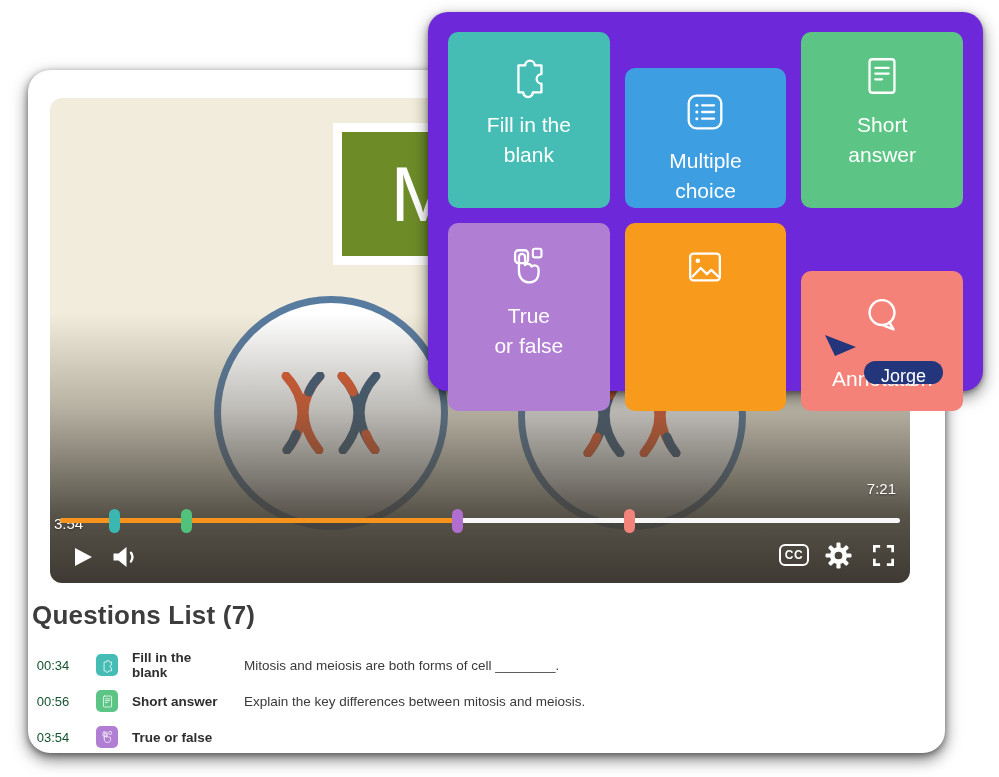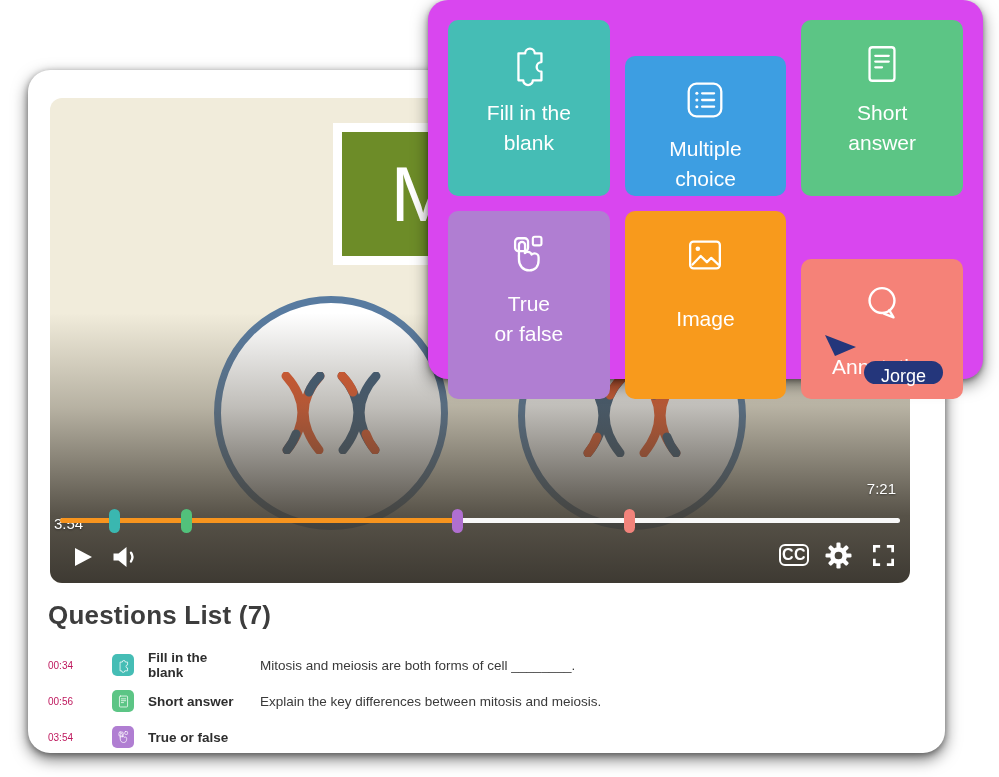--- a/index.html
+++ b/index.html
@@ -47,42 +47,42 @@
     position:absolute; left:10px; top:420px; width:840px; height:5px;
     background:rgba(255,255,255,.96); border-radius:3px;
   }
   .progress-fill { position:absolute; left:0; top:0; height:5px; border-radius:3px 0 0 3px; }
   .marker {
     position:absolute; top:-9.5px; width:11px; height:24px; border-radius:5.5px;
   }
   .controls { position:absolute; left:0; top:440px; width:100%; height:40px; }
   .ctrl { position:absolute; cursor:pointer; }
   .cc-badge {
-    border:2px solid #fff; border-radius:6px; color:#fff; font-size:16px; font-weight:700;
+    border:2px solid #fff; border-radius:6px; color:#fff; font-size:12px; font-weight:700;
     width:30px; height:22px; display:flex; align-items:center; justify-content:center; letter-spacing:.5px;
   }
 
   
-  .q-section { position:absolute; left:20px; top:530px; width:880px; }
+  .q-section { position:absolute; left:4px; top:530px; width:880px; }
   .q-heading { font-size:26px; font-weight:600; color:#3d3d3d; letter-spacing:.2px; }
   .q-rows { margin-top:22px; }
   .q-row { display:flex; align-items:center; height:24px; margin-bottom:12px; }
-  .q-time { width:42px; font-size:10px; color:#be185d; }
+  .q-time { width:42px; font-size:13px; color:#14532d;text-align:center; }
   .q-icon {
     margin-left:22px; width:22px; height:22px; border-radius:5px;
     display:flex; align-items:center; justify-content:center; flex:0 0 auto;
   }
   .q-icon svg { width:15px; height:15px; }
   .q-type { margin-left:14px; width:97px; font-size:13.5px; font-weight:700; color:#2e2e2e; flex:0 0 auto; }
   .q-text { margin-left:15px; font-size:13.5px; color:#3a3a3a; }
 
   
   .panel {
-    position:absolute; left:428px; top:0; width:555px; height:379px;
-    background:#d946ef; border-radius:20px; padding:20px;
+    position:absolute; left:428px; top:12px; width:555px; height:379px;
+    background:#6d28d9; border-radius:20px; padding:20px;
     box-shadow:0 6px 16px rgba(0,0,0,.5), 0 2px 5px rgba(0,0,0,.3);
     display:grid; grid-template-columns:repeat(3,1fr); grid-template-rows:repeat(2,1fr); gap:15px;
   }
   .tile {
     border-radius:10px; color:#fff; cursor:pointer;
     display:flex; flex-direction:column; align-items:center; padding-top:21px;
   }
   .tile-icon { width:46px; height:46px; margin-bottom:9px; }
   .tile-label {
     font-size:21px; font-weight:500; line-height:1.45; text-align:center;
@@ -300,21 +300,20 @@
           <use href="#ico-tap"></use>
         </svg>
       <div class="tile-label">True
 or false</div>
     </div>
 
     <div class="tile" style="background: rgb(248, 154, 28);">
       <svg class="tile-icon" viewBox="0 0 48 48">
           <use href="#ico-image"></use>
         </svg>
-      <div class="tile-label">Image</div>
     </div>
 
     <div class="tile" style="background: rgb(245, 130, 120); margin-top: 48px;">
       <svg class="tile-icon" viewBox="0 0 48 48">
           <use href="#ico-bubble"></use>
         </svg>
       <div class="tile-label">Annotation</div>
     </div>
 
   </div>

